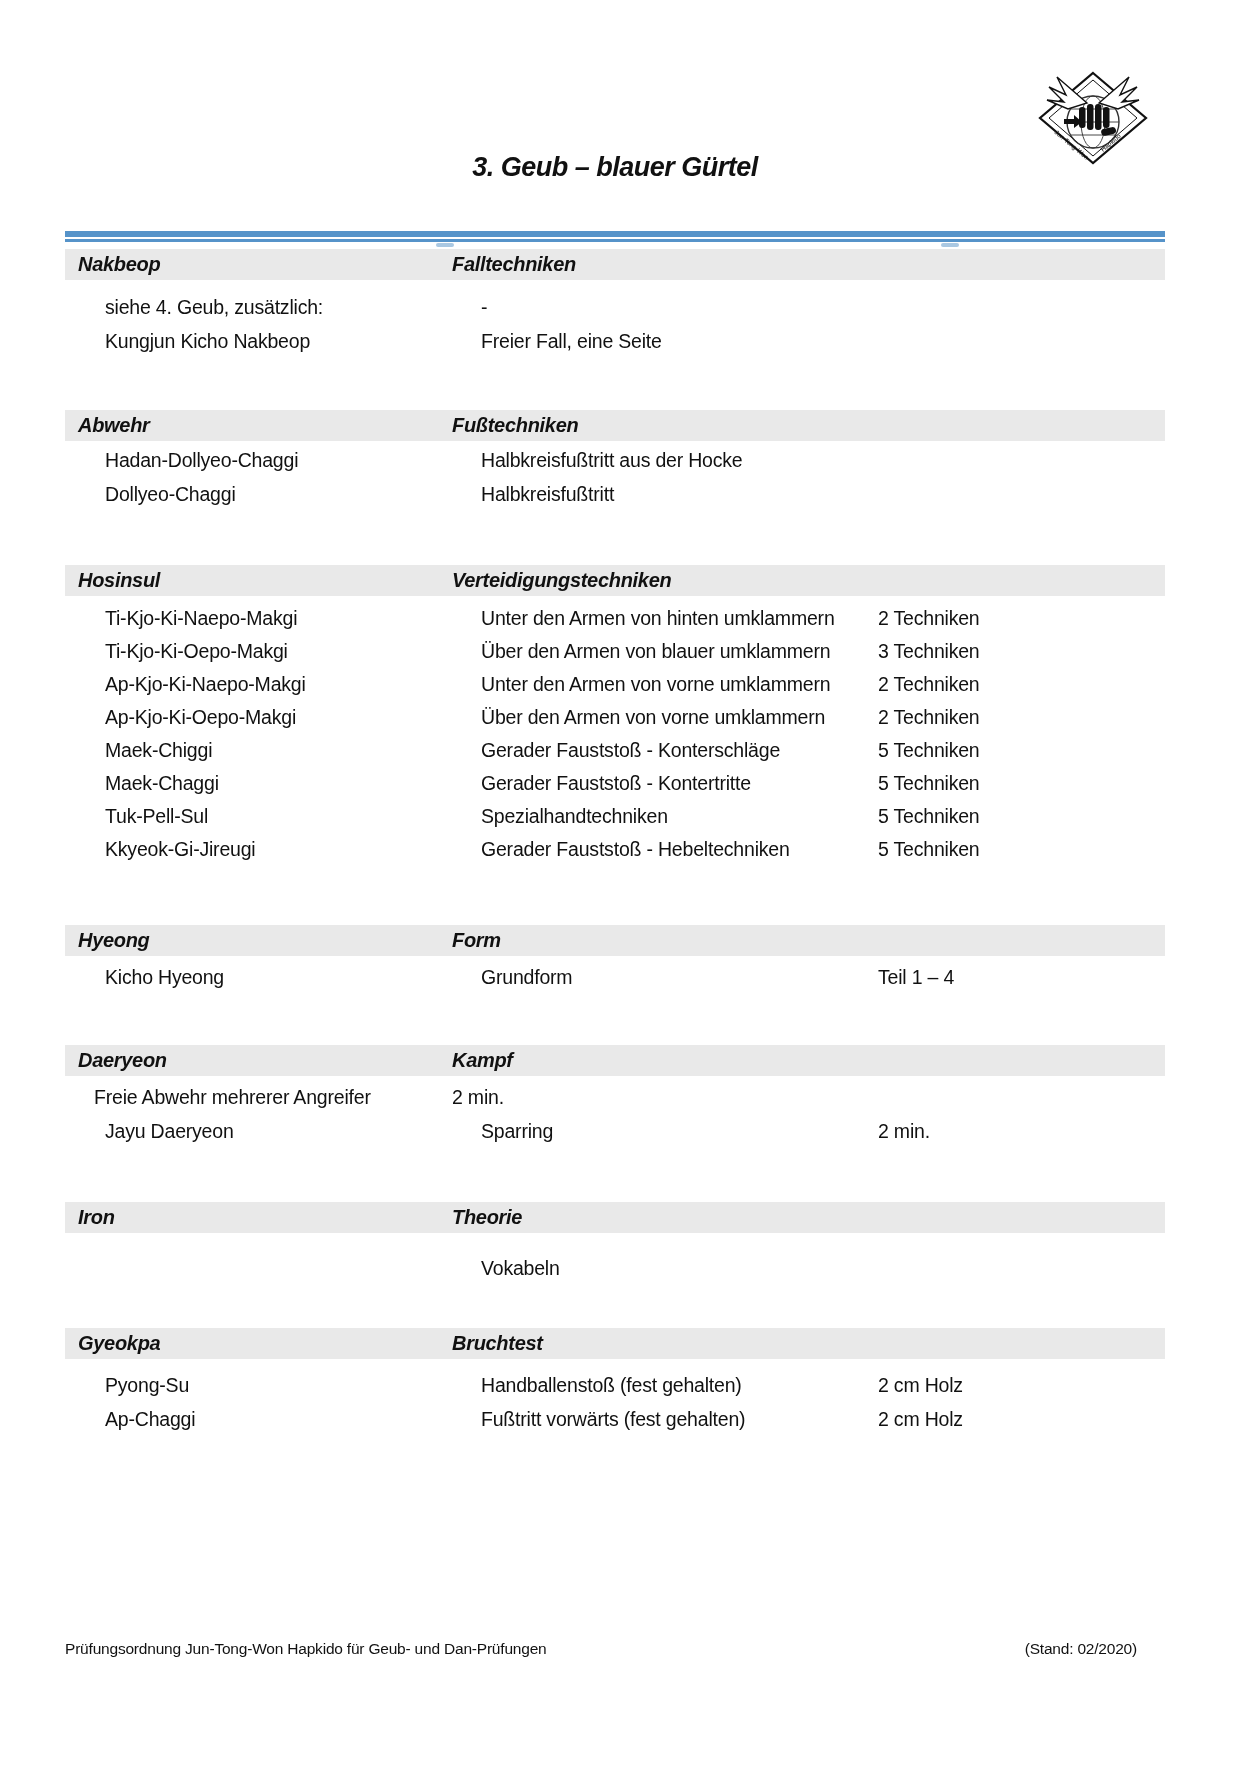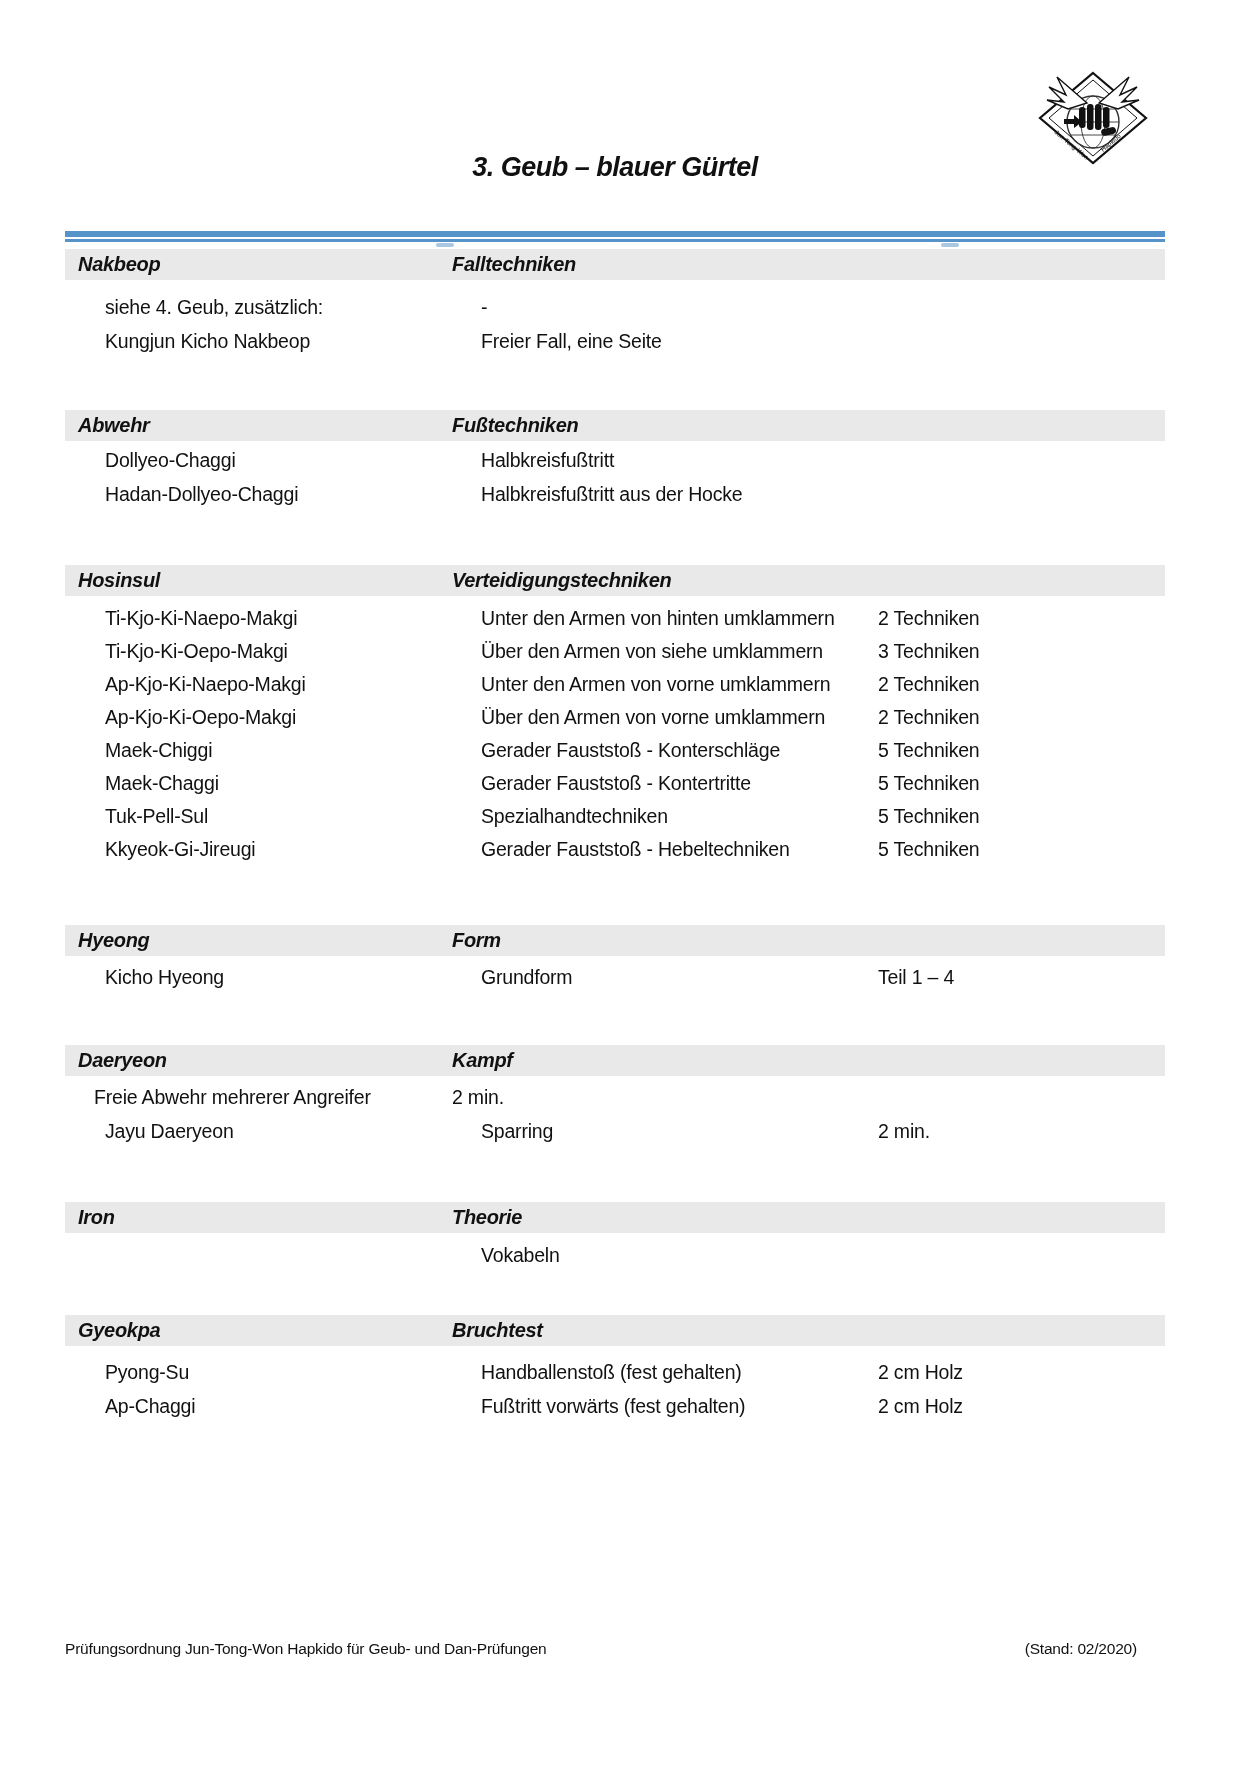--- a/index.html
+++ b/index.html
@@ -104,46 +104,46 @@
       </div>
     </section>
 
     <section class="sec sec-choksul">
       <div class="band" style="margin-top:52px">
         <span class="c1">Abwehr</span>
         <span class="c2">Fußtechniken</span>
       </div>
       <div class="rows" style="margin-top:2px">
         <div class="row">
+          <span class="c1">Hadan-Dollyeo-Chaggi</span>
+          <span class="c2">Halbkreisfußtritt aus der Hocke</span>
+          <span class="c3"></span>
+        </div>
+        <div class="row">
           <span class="c1">Dollyeo-Chaggi</span>
           <span class="c2">Halbkreisfußtritt</span>
-          <span class="c3"></span>
-        </div>
-        <div class="row">
-          <span class="c1">Hadan-Dollyeo-Chaggi</span>
-          <span class="c2">Halbkreisfußtritt aus der Hocke</span>
           <span class="c3"></span>
         </div>
       </div>
     </section>
 
     <section class="sec sec-hosinsul">
       <div class="band" style="margin-top:54px">
         <span class="c1">Hosinsul</span>
         <span class="c2">Verteidigungstechniken</span>
       </div>
       <div class="rows" style="margin-top:6px">
         <div class="row">
           <span class="c1">Ti-Kjo-Ki-Naepo-Makgi</span>
           <span class="c2">Unter den Armen von hinten umklammern</span>
           <span class="c3">2 Techniken</span>
         </div>
         <div class="row">
           <span class="c1">Ti-Kjo-Ki-Oepo-Makgi</span>
-          <span class="c2">Über den Armen von siehe umklammern</span>
+          <span class="c2">Über den Armen von blauer umklammern</span>
           <span class="c3">3 Techniken</span>
         </div>
         <div class="row">
           <span class="c1">Ap-Kjo-Ki-Naepo-Makgi</span>
           <span class="c2">Unter den Armen von vorne umklammern</span>
           <span class="c3">2 Techniken</span>
         </div>
         <div class="row">
           <span class="c1">Ap-Kjo-Ki-Oepo-Makgi</span>
           <span class="c2">Über den Armen von vorne umklammern</span>
@@ -202,21 +202,21 @@
           <span class="c3">2 min.</span>
         </div>
       </div>
     </section>
 
     <section class="sec sec-iron">
       <div class="band" style="margin-top:54px">
         <span class="c1">Iron</span>
         <span class="c2">Theorie</span>
       </div>
-      <div class="rows" style="margin-top:5px">
+      <div class="rows" style="margin-top:18px">
         <div class="row">
           <span class="c1"></span>
           <span class="c2">Vokabeln</span>
           <span class="c3"></span>
         </div>
       </div>
     </section>
 
     <section class="sec sec-gyeokpa">
       <div class="band" style="margin-top:43px">

